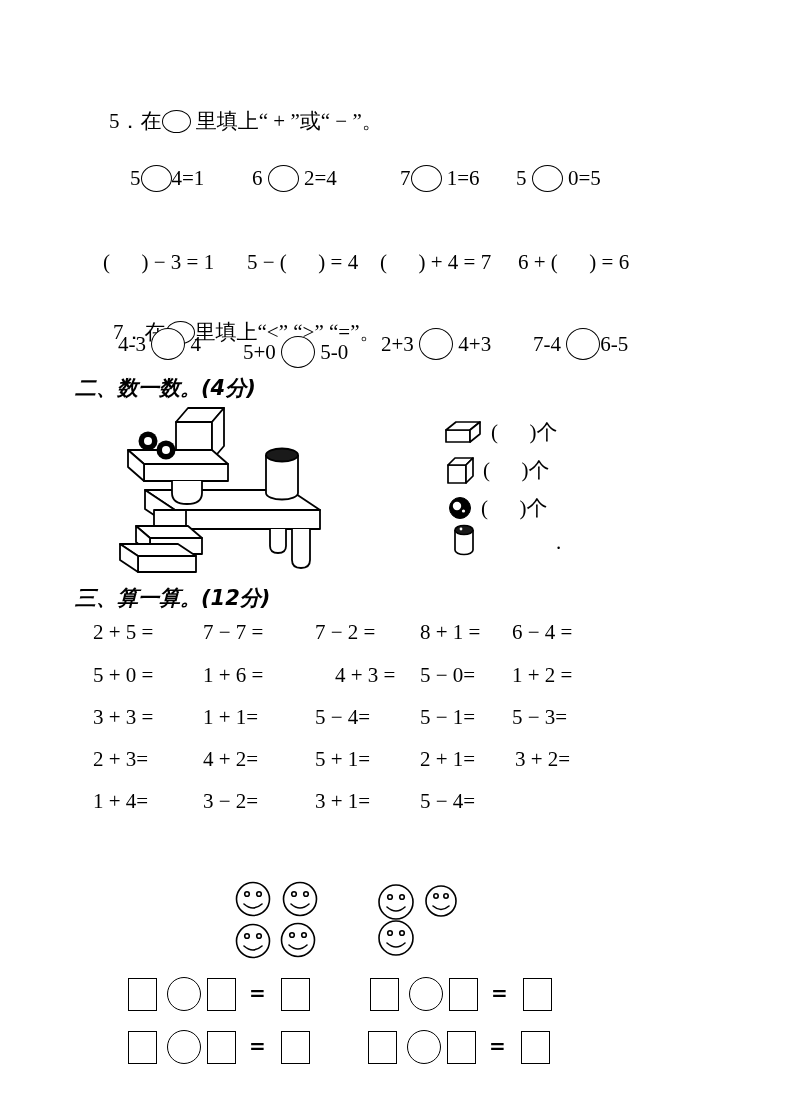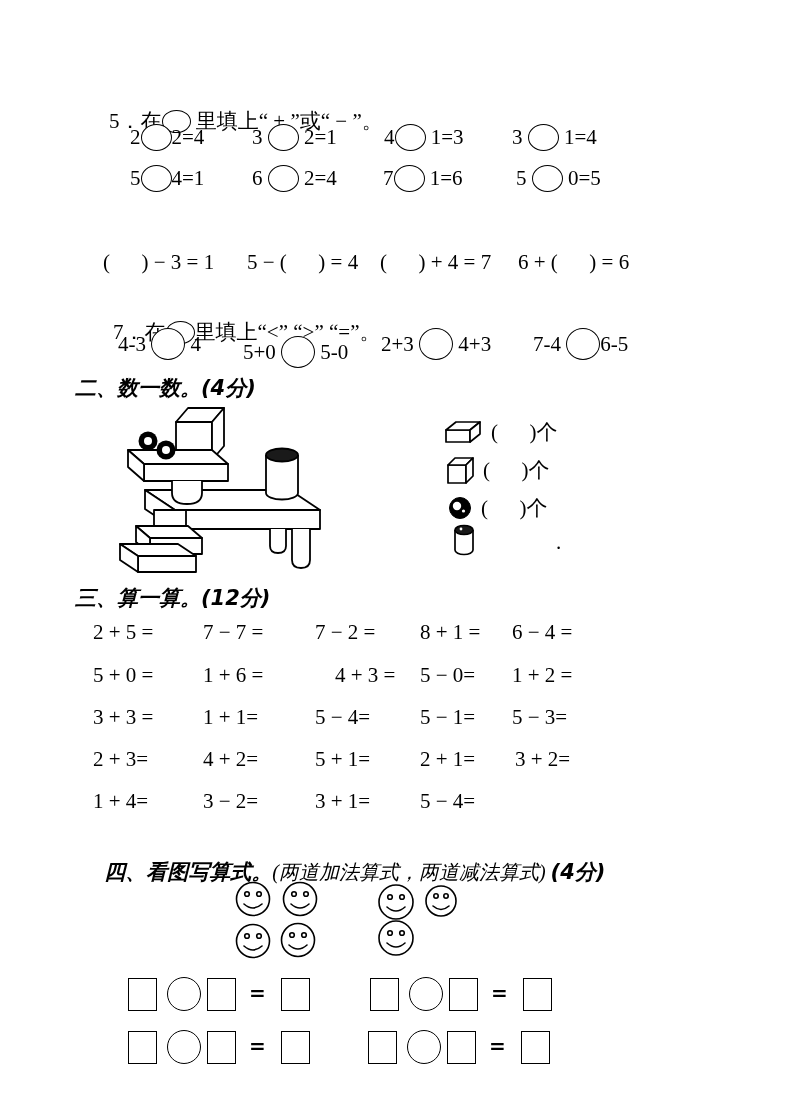--- a/index.html
+++ b/index.html
@@ -28,31 +28,25 @@
 </style>
 </head>
 <body>
 
 <div class="page">
 
   <div class="abs body-text t" style="left:88px;top:82px;">
     <span>5．</span><span>在</span><span class="circle-hdr"></span><span> 里填上“ + ”或“ − ”。</span>
   </div>
 
-  <div class="abs" style="left:0;top:124px;height:36px;width:789px;">
-    <span class="abs body-text t" style="left:130px;top:0;"><span>2</span><span class="circle-sm"></span><span>2=4</span></span>
-    <span class="abs body-text t" style="left:252px;top:0;"><span>3 </span><span class="circle-sm"></span><span> 2=1</span></span>
-    <span class="abs body-text t" style="left:384px;top:0;"><span>4</span><span class="circle-sm"></span><span> 1=3</span></span>
-    <span class="abs body-text t" style="left:512px;top:0;"><span>3 </span><span class="circle-sm"></span><span> 1=4</span></span>
-  </div>
 
   <div class="abs" style="left:0;top:165px;height:36px;width:789px;">
     <span class="abs body-text t" style="left:130px;top:0;"><span>5</span><span class="circle-sm"></span><span>4=1</span></span>
     <span class="abs body-text t" style="left:252px;top:0;"><span>6 </span><span class="circle-sm"></span><span> 2=4</span></span>
-    <span class="abs body-text t" style="left:383px;top:0;"><span>7</span><span class="circle-sm"></span><span> 1=6</span></span>
+    <span class="abs body-text t" style="left:400px;top:0;"><span>7</span><span class="circle-sm"></span><span> 1=6</span></span>
     <span class="abs body-text t" style="left:516px;top:0;"><span>5 </span><span class="circle-sm"></span><span> 0=5</span></span>
   </div>
 
   <div class="abs" style="left:0;top:250px;height:32px;width:789px;">
     <span class="abs body-text t" style="left:103px;top:0;"><span></span><span class="t">(      )</span><span> − 3 = 1</span></span>
     <span class="abs body-text t" style="left:247px;top:0;"><span>5 − </span><span class="t">(      )</span><span> = 4</span></span>
     <span class="abs body-text t" style="left:380px;top:0;"><span></span><span class="t">(      )</span><span> + 4 = 7</span></span>
     <span class="abs body-text t" style="left:518px;top:0;"><span>6 + </span><span class="t">(      )</span><span> = 6</span></span>
   </div>
 
@@ -175,23 +169,20 @@
   <span class="abs body-text t" style="left:203px;top:747px;">4 + 2=</span>
   <span class="abs body-text t" style="left:315px;top:747px;">5 + 1=</span>
   <span class="abs body-text t" style="left:420px;top:747px;">2 + 1=</span>
   <span class="abs body-text t" style="left:515px;top:747px;">3 + 2=</span>
 
   <span class="abs body-text t" style="left:93px;top:789px;">1 + 4=</span>
   <span class="abs body-text t" style="left:203px;top:789px;">3 − 2=</span>
   <span class="abs body-text t" style="left:315px;top:789px;font-family:Liberation Serif, serif;">3 + 1=</span>
   <span class="abs body-text t" style="left:420px;top:789px;">5 − 4=</span>
 
-  <div class="abs hdr t" style="left:75px;top:834px;">
-    <span>四、看图写算式。</span><span class="note">(两道加法算式，两道减法算式) </span><span>(4分)</span>
-  </div>
 
   <svg class="abs" style="left:228px;top:876px;" width="245" height="95" viewBox="0 0 245 95">
     <g stroke="#000" stroke-width="1.6" fill="none" stroke-linecap="round">
 
       <g>
           <circle cx="25" cy="23" r="16.5"></circle>
           <circle cx="19" cy="18" r="2.3"></circle>
           <circle cx="31" cy="18" r="2.3"></circle>
           <path d="M16,28 Q25,36 34,28"></path>
         </g>

